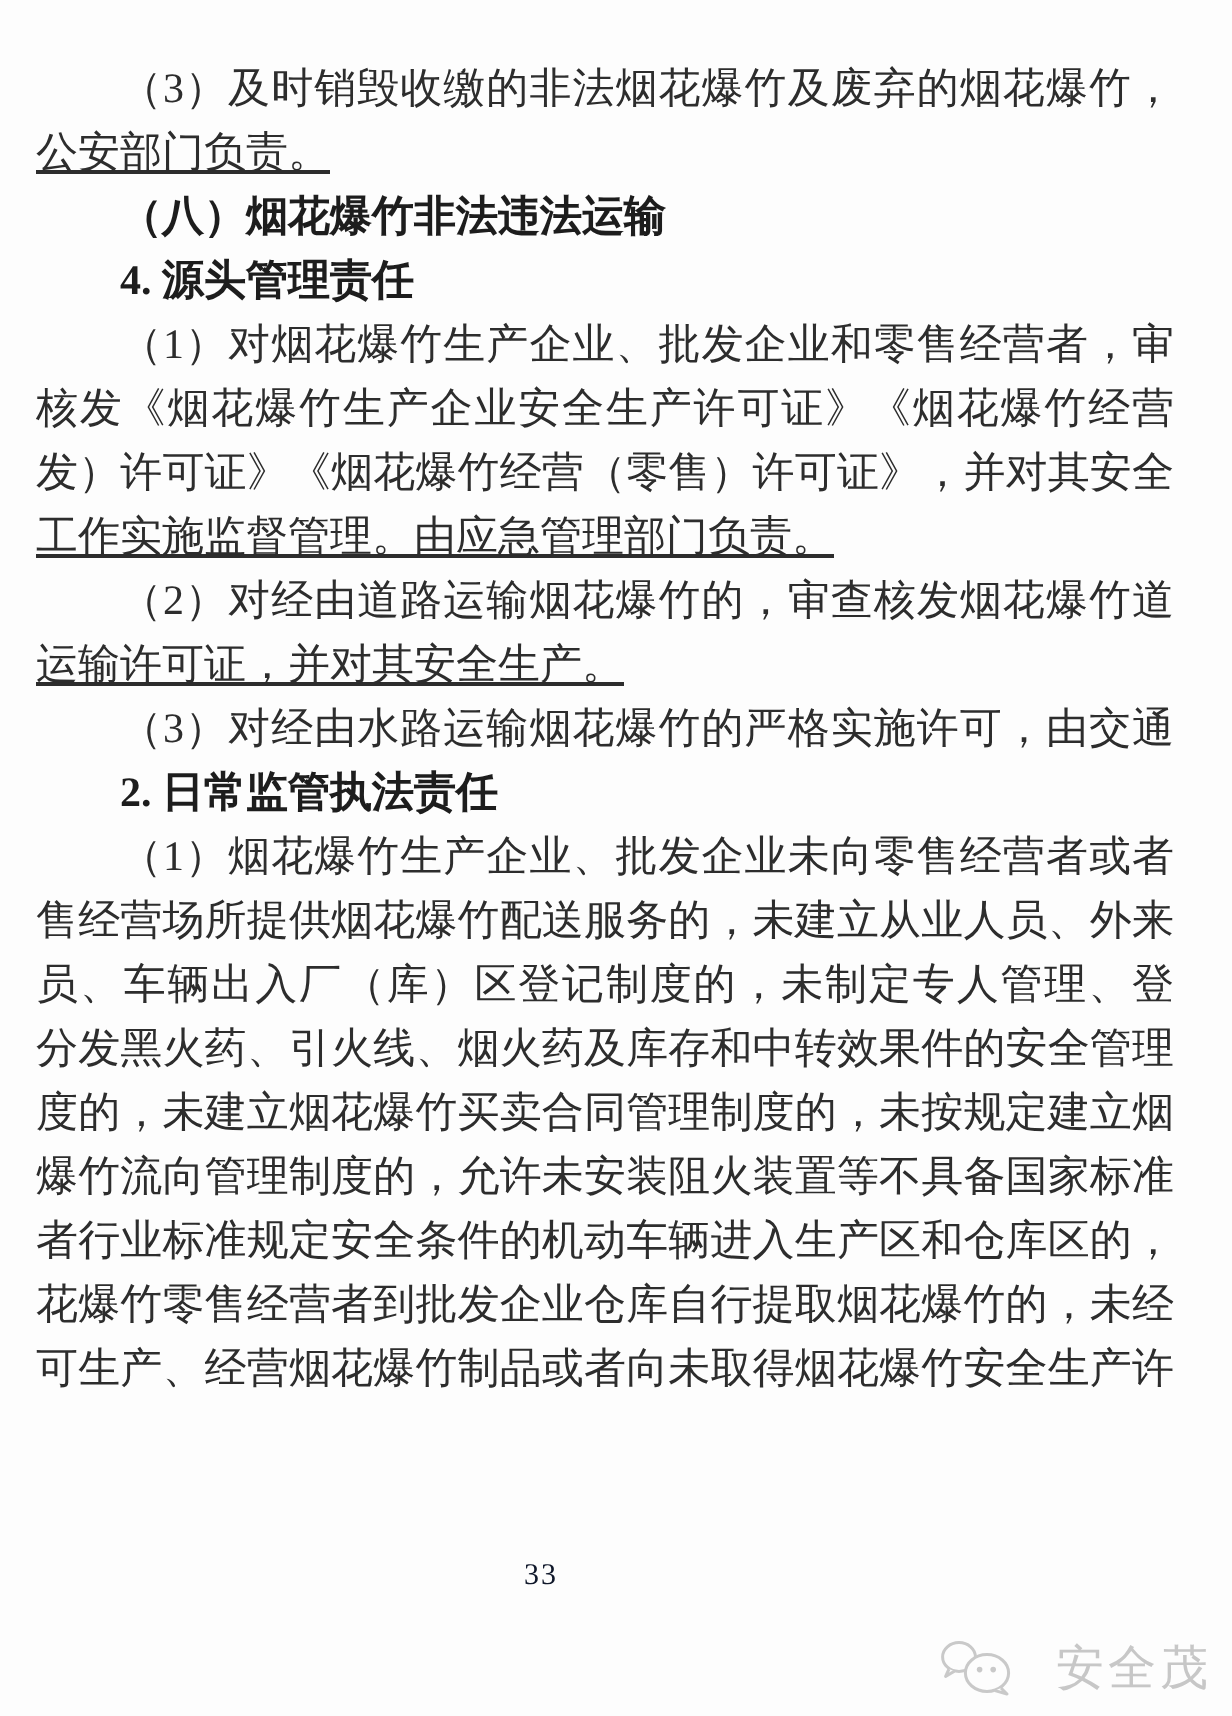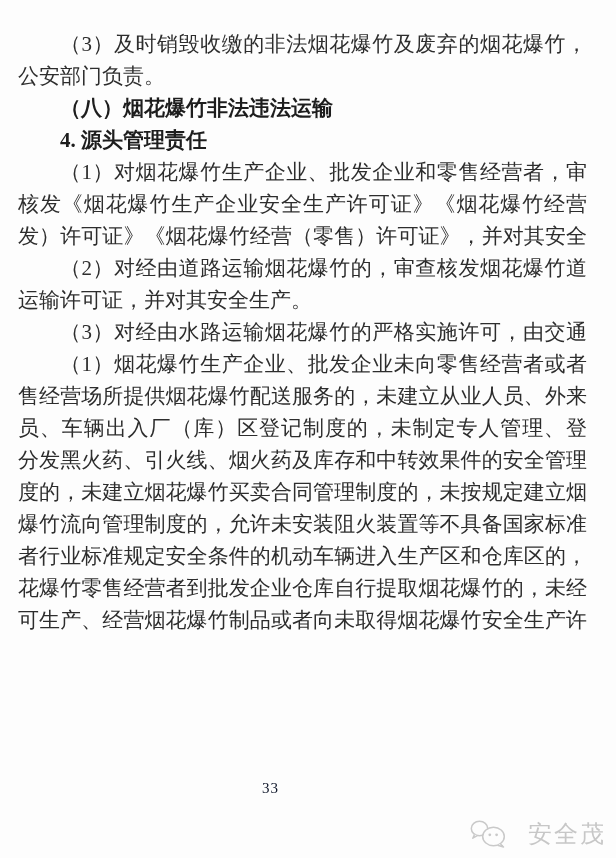--- a/index.html
+++ b/index.html
@@ -24,20 +24,21 @@
     height: 32px;
     overflow: hidden;
     text-align: justify;
     text-align-last: justify;
     word-break: break-all;
   }
   .line.first { text-indent: 42px; }
   .line.endline {
     text-align: left;
     text-align-last: left;
+    text-decoration: underline;
   }
   .line.heading {
     font-weight: bold;
     color: #1d1d1d;
     text-align: center;
     text-align-last: left;
   }
   .page-number {
     position: absolute;
     top: 780px;
@@ -69,23 +70,25 @@
 <div class="page">
 
   <div class="doc-body" id="doc-body">
       <div class="line first">（3）及时销毁收缴的非法烟花爆竹及废弃的烟花爆竹，由</div>
       <div class="line endline">公安部门负责。</div>
       <div class="line heading first">（八）烟花爆竹非法违法运输</div>
       <div class="line heading first">4. 源头管理责任</div>
       <div class="line first">（1）对烟花爆竹生产企业、批发企业和零售经营者，审查</div>
       <div class="line">核发《烟花爆竹生产企业安全生产许可证》《烟花爆竹经营（批</div>
       <div class="line">发）许可证》《烟花爆竹经营（零售）许可证》，并对其安全生产</div>
+      <div class="line endline">工作实施监督管理。由应急管理部门负责。</div>
       <div class="line first">（2）对经由道路运输烟花爆竹的，审查核发烟花爆竹道路</div>
       <div class="line endline">运输许可证，并对其安全生产。</div>
       <div class="line first">（3）对经由水路运输烟花爆竹的严格实施许可，由交通运</div>
+      <div class="line heading first">2. 日常监管执法责任</div>
       <div class="line first">（1）烟花爆竹生产企业、批发企业未向零售经营者或者零</div>
       <div class="line">售经营场所提供烟花爆竹配送服务的，未建立从业人员、外来人</div>
       <div class="line">员、车辆出入厂（库）区登记制度的，未制定专人管理、登记、</div>
       <div class="line">分发黑火药、引火线、烟火药及库存和中转效果件的安全管理制</div>
       <div class="line">度的，未建立烟花爆竹买卖合同管理制度的，未按规定建立烟花</div>
       <div class="line">爆竹流向管理制度的，允许未安装阻火装置等不具备国家标准或</div>
       <div class="line">者行业标准规定安全条件的机动车辆进入生产区和仓库区的，烟</div>
       <div class="line">花爆竹零售经营者到批发企业仓库自行提取烟花爆竹的，未经许</div>
       <div class="line">可生产、经营烟花爆竹制品或者向未取得烟花爆竹安全生产许可</div>
     </div>

